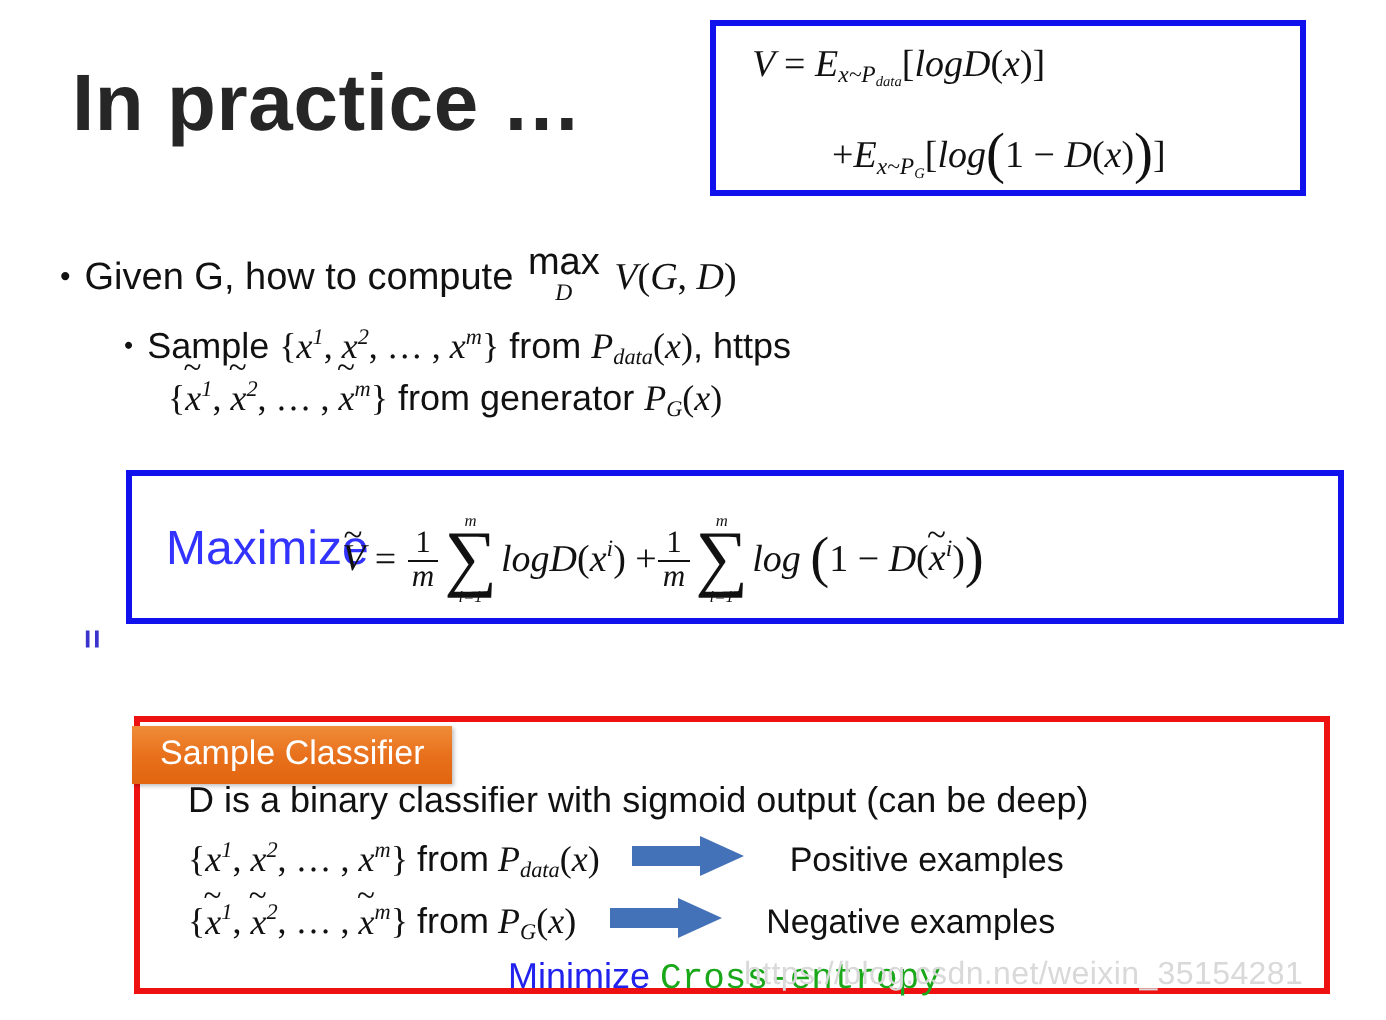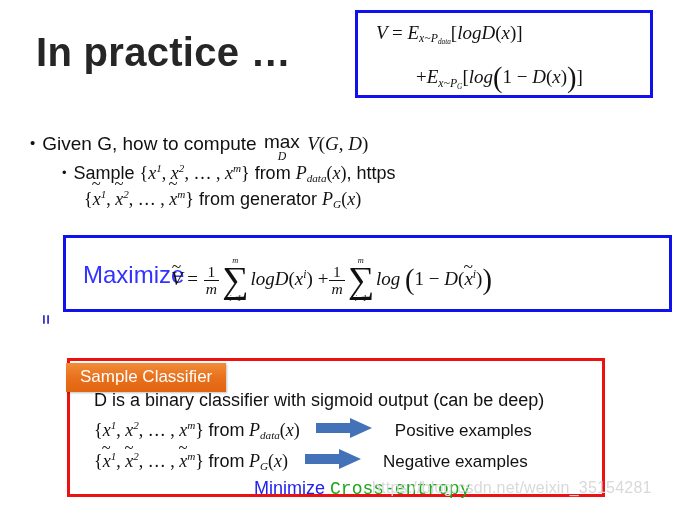--- a/index.html
+++ b/index.html
@@ -135,21 +135,21 @@
     white-space: nowrap;
   }
   #bullet-1 .dot { font-size: 15px; margin-right: 7px; vertical-align: 2px; }
   .maxunder {
     display: inline-block;
     text-align: center;
     line-height: 0.95;
     vertical-align: middle;
     position: relative;
     top: -2px;
-    margin: 10px 2px 0 2px;
+    margin: 0 2px 0 2px;
   }
   .maxunder .op { display: block; font-style: normal; font-family: "Liberation Sans", sans-serif; }
   .maxunder .und { display: block; font-size: 0.62em; font-style: italic; font-family: "Liberation Serif", serif; }
 
   #bullet-2 {
     left: 62px;
     top: 160px;
     font-size: 18px;
     line-height: 1.45;
     white-space: nowrap;
@@ -203,21 +203,21 @@
     font-size: 17px;
     z-index: 5;
     box-shadow: 1px 1px 2px rgba(0,0,0,0.25);
     white-space: nowrap;
   }
 
   
   #classifier-box {
     left: 67px;
     top: 358px;
-    width: 538px;
+    width: 598px;
     height: 139px;
     border: 3px solid #ee1111;
     background: #ffffff;
     box-sizing: border-box;
     z-index: 1;
   }
   #classifier-desc {
     left: 24px;
     top: 29px;
     font-size: 18px;

